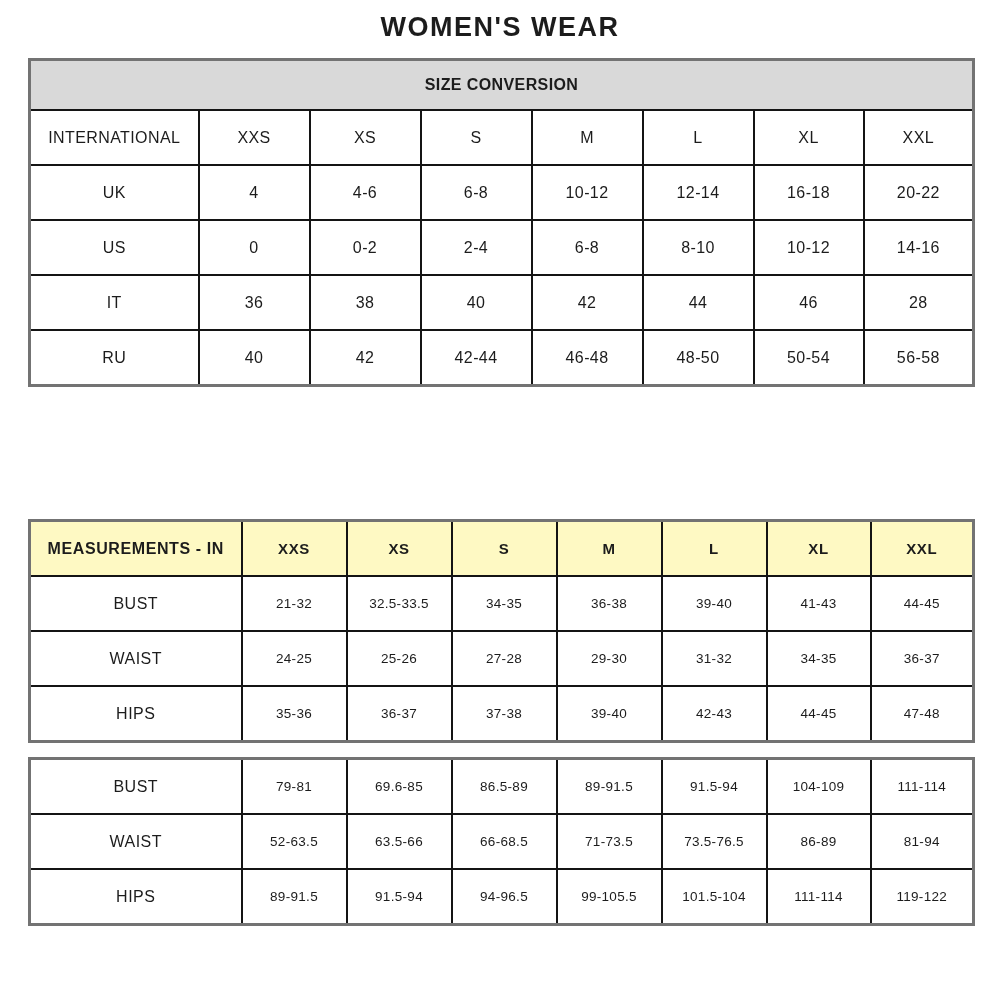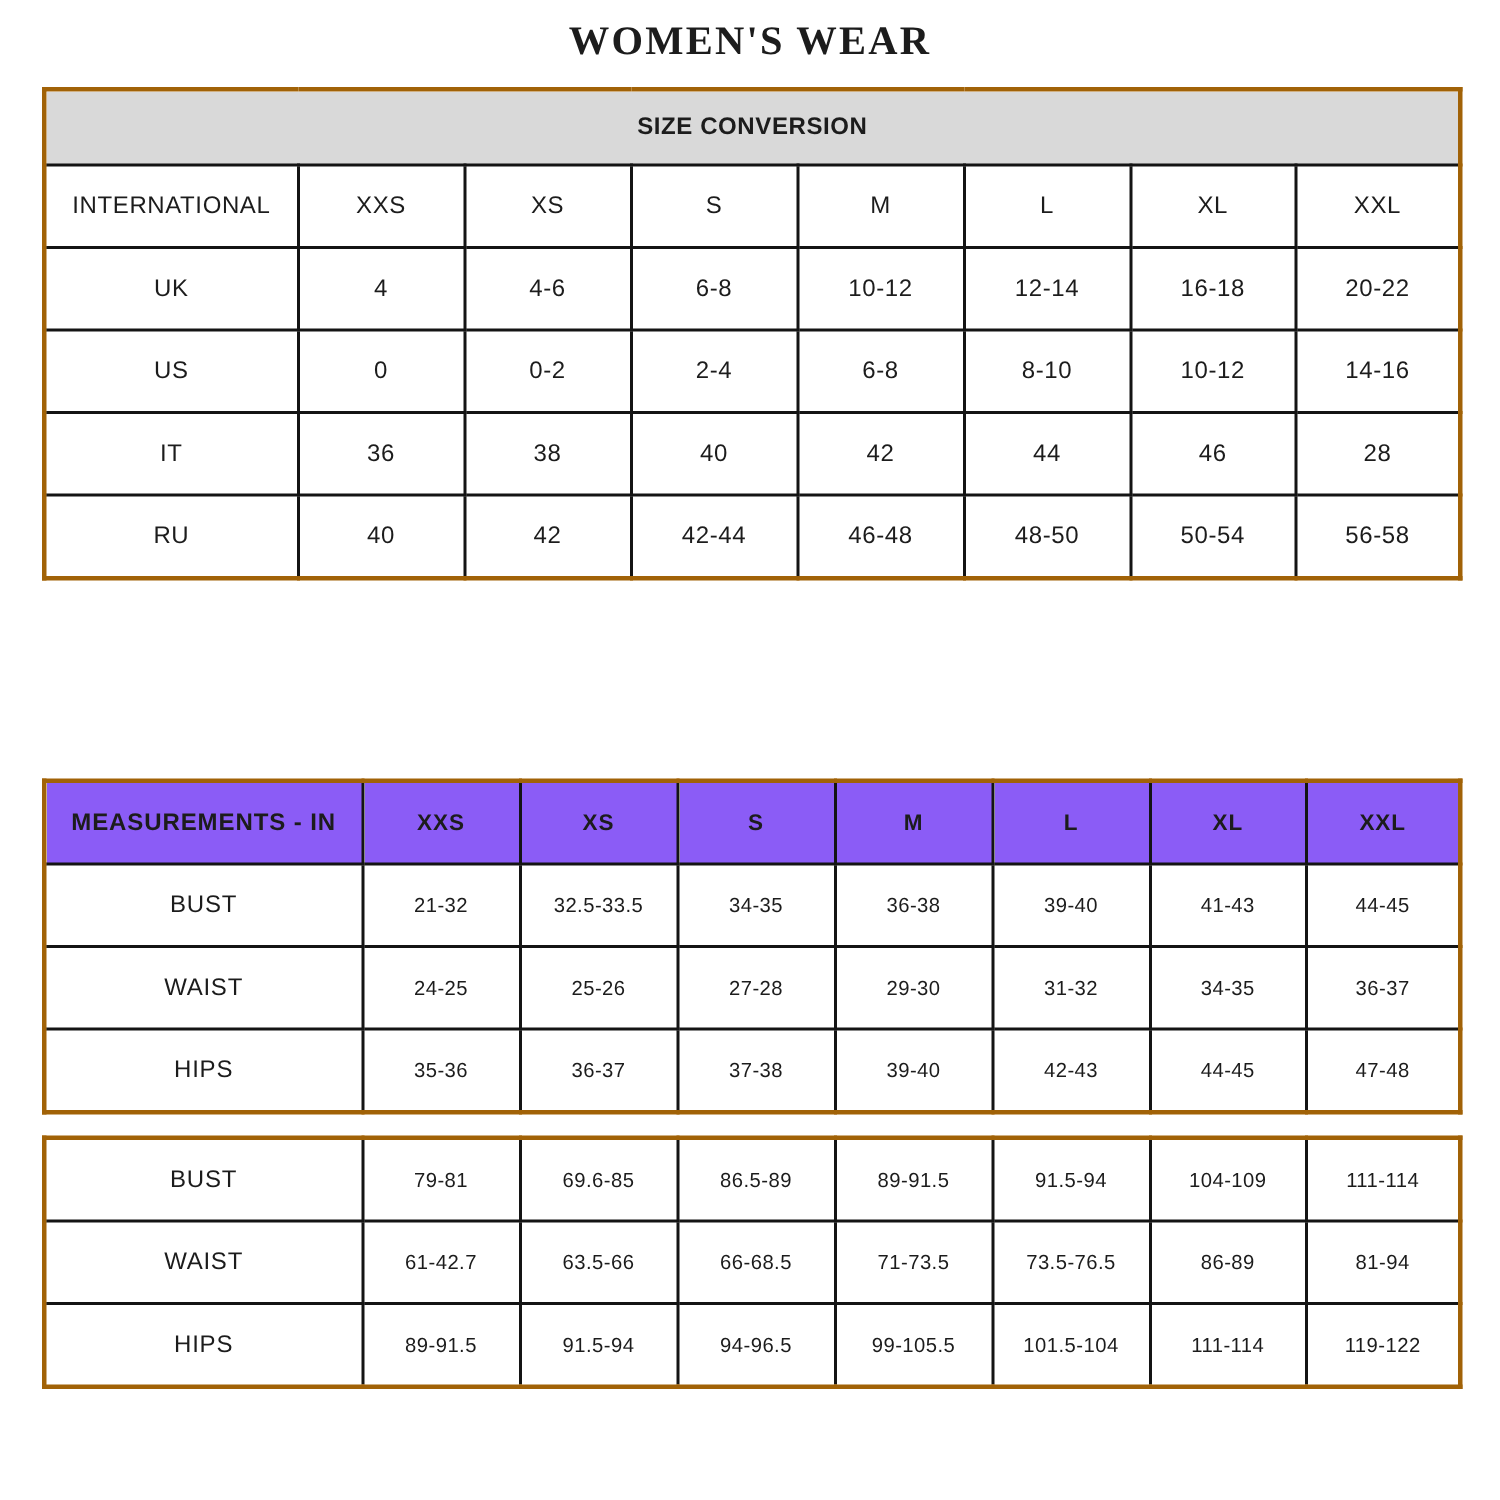--- a/index.html
+++ b/index.html
@@ -6,45 +6,45 @@
   body{
     width:1000px;height:1000px;
     font-family:"Liberation Sans",sans-serif;
     color:#1c1c1c;
     -webkit-font-smoothing:antialiased;
   }
   .page{position:relative;width:1000px;height:1000px;background:#ffffff;}
   .title{
     position:absolute;top:12px;left:0;width:100%;
     text-align:center;
-    font-size:27px;font-weight:700;letter-spacing:1.5px;font-family:Liberation Serif, serif;
+    font-size:27px;font-weight:700;letter-spacing:1.5px;
   }
   table.t{
     position:absolute;left:28px;width:944px;
     border-collapse:collapse;table-layout:fixed;
-    border:3px solid #a16207;
+    border:3px solid #737373;
   }
   table.t td{
     border:2px solid #141414;
     text-align:center;vertical-align:middle;
     padding:0 4px;
     overflow:hidden;white-space:nowrap;
   }
   .t1{top:58px;}
   .t2{top:519px;}
   .t3{top:757px;}
   .band-cell{
     background:#d9d9d9;
     font-weight:700;font-size:16px;letter-spacing:0.8px;
     height:48px;
   }
   .t1 td{font-size:16px;letter-spacing:0.4px;height:53px;}
   .t1 td.band-cell{height:48px;}
   .hdr td{
-    background:#8b5cf6;
+    background:#fef9c3;
     font-weight:700;font-size:15px;letter-spacing:0.6px;
     height:53px;
   }
   .hdr td.hl{font-size:16px;}
   .t2 td,.t3 td{height:53px;}
   .t2 td.lab,.t3 td.lab{font-size:16px;letter-spacing:0.5px;margin-top:15px;}
   .t2 td.val,.t3 td.val{font-size:13.5px;letter-spacing:0.3px;}
 </style>
 </head>
 <body>
@@ -193,21 +193,21 @@
       <td class="val">79-81</td>
       <td class="val">69.6-85</td>
       <td class="val">86.5-89</td>
       <td class="val">89-91.5</td>
       <td class="val">91.5-94</td>
       <td class="val">104-109</td>
       <td class="val">111-114</td>
     </tr>
     <tr>
       <td class="lab">WAIST</td>
-      <td class="val">61-42.7</td>
+      <td class="val">52-63.5</td>
       <td class="val">63.5-66</td>
       <td class="val">66-68.5</td>
       <td class="val">71-73.5</td>
       <td class="val">73.5-76.5</td>
       <td class="val">86-89</td>
       <td class="val">81-94</td>
     </tr>
     <tr>
       <td class="lab">HIPS</td>
       <td class="val">89-91.5</td>

